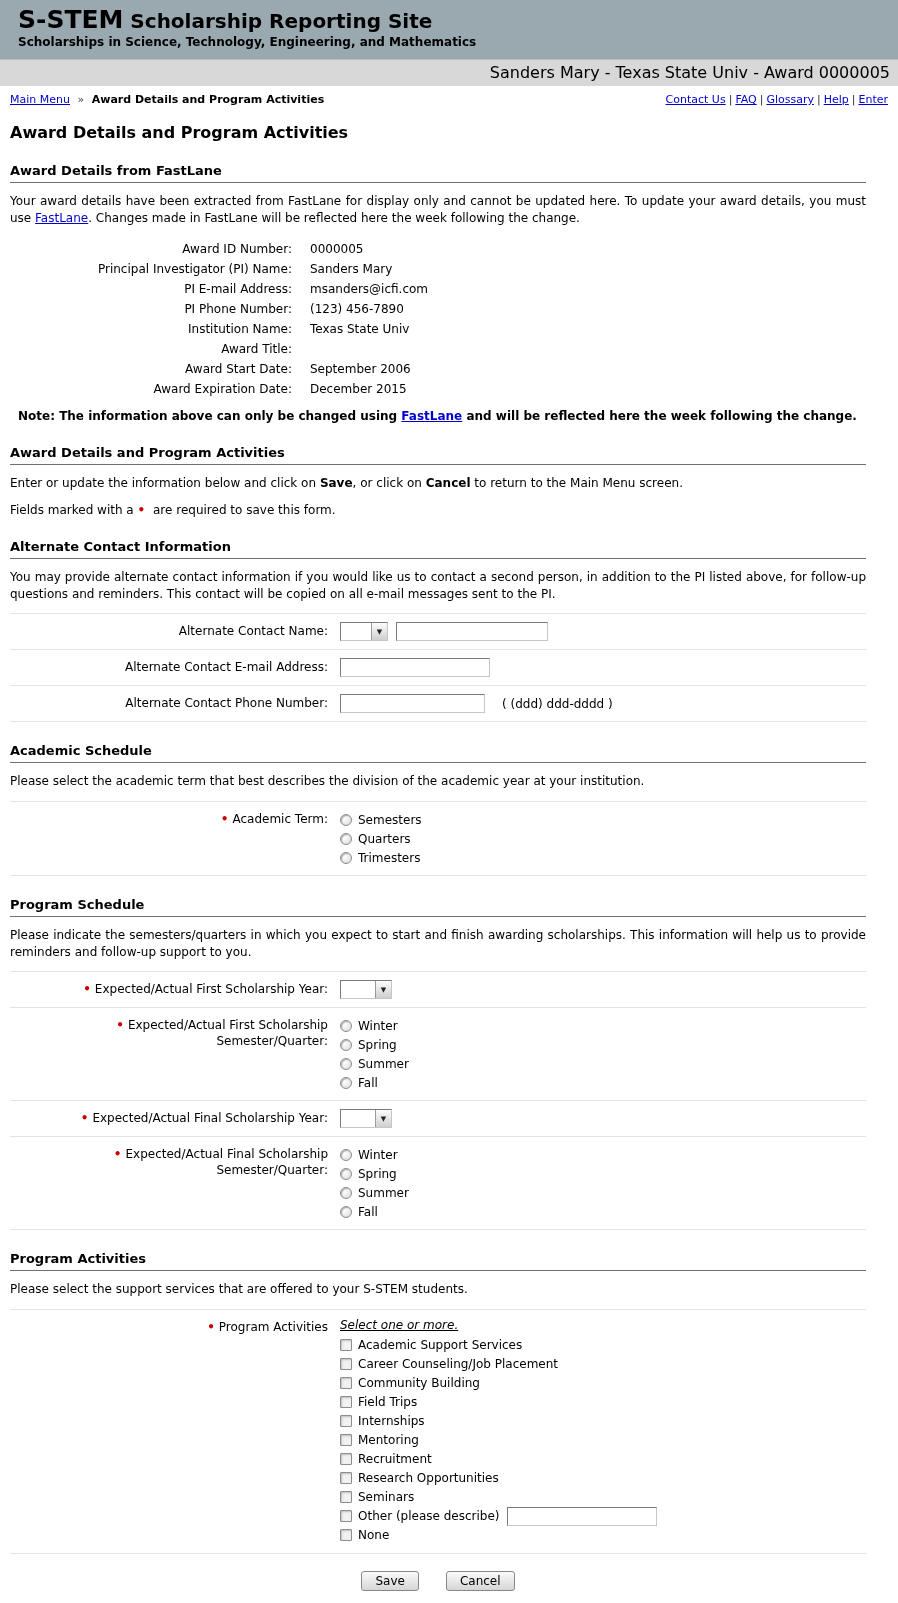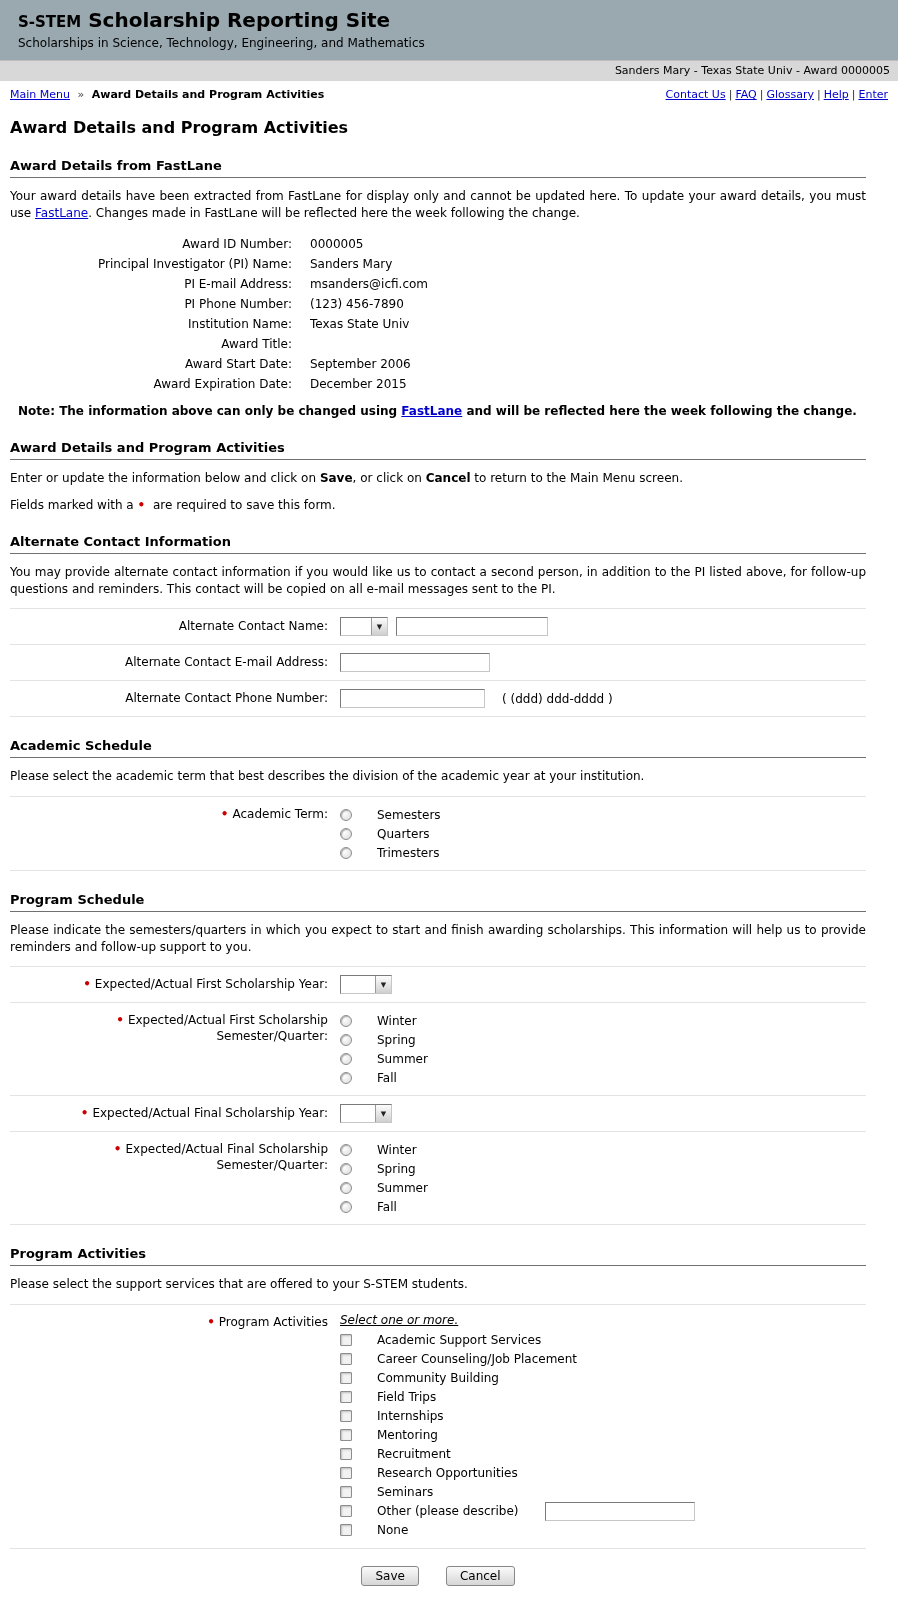--- a/index.html
+++ b/index.html
@@ -8,26 +8,26 @@
     width: 898px;
     font-family: "DejaVu Sans", sans-serif;
     font-size: 12px;
     color: #000;
   }
   a { color: #0000cc; text-decoration: underline; cursor: pointer; }
 
   
   .masthead { background: #9aa9b0; padding: 8px 10px 9px 18px; }
   .site-title { font-weight: bold; font-size: 20px; line-height: 24px; }
-  .site-title .main { font-size: 15px; }
-  .site-subtitle { font-weight: normal; font-size: 12px; line-height: 15px; margin-top: 2px; }
+  .site-title .main { font-size: 25px; }
+  .site-subtitle { font-weight: bold; font-size: 12px; line-height: 15px; margin-top: 2px; }
 
   .user-bar {
     background: #d8d8d8; border-top: 1px solid #bcbcbc;
-    text-align: right; font-size: 11px; padding: 3px 8px 4px 8px;
+    text-align: right; font-size: 16px; padding: 3px 8px 4px 8px;
   }
 
   .topnav { display: flex; justify-content: space-between; align-items: center; font-size: 11px; padding: 7px 10px 5px 10px; }
   .breadcrumb .sep { margin: 0 4px; color: #444; }
   .breadcrumb .current { font-weight: bold; }
   .util-links .bar { color: #333; margin: 0 3px; }
 
   h1.page-title { font-size: 16px; font-weight: bold; margin: 12px 0 2px 10px; }
 
   .content { margin: 0 32px 0 10px; padding-bottom: 56px; }
@@ -63,21 +63,21 @@
   .combo .combo-val { flex: 1; }
   .combo .combo-btn {
     width: 16px; border-left: 1px solid #9a9a9a;
     background: linear-gradient(#fdfdfd, #cfcfcf);
     display: flex; align-items: center; justify-content: center;
   }
   .combo .combo-btn::after { content: "\25BC"; font-size: 7px; color: #222; }
   .combo.narrow { width: 48px; }
   .combo.year { width: 52px; }
 
-  .opt { display: flex; align-items: center; height: 19px; gap: 19px; }
+  .opt { display: flex; align-items: center; height: 19px; }
   .opt .widget { margin-right: 6px; }
   .radio {
     width: 12px; height: 12px; border-radius: 50%; flex: 0 0 12px;
     border: 1px solid #8d8d8d;
     background: radial-gradient(circle at 35% 35%, #ffffff, #d9d9d9);
     box-shadow: inset 1px 1px 1px rgba(0,0,0,.28);
   }
   .checkbox {
     width: 12px; height: 12px; flex: 0 0 12px; border-radius: 1px;
     border: 1px solid #8d8d8d; background: #f2f2f2;

